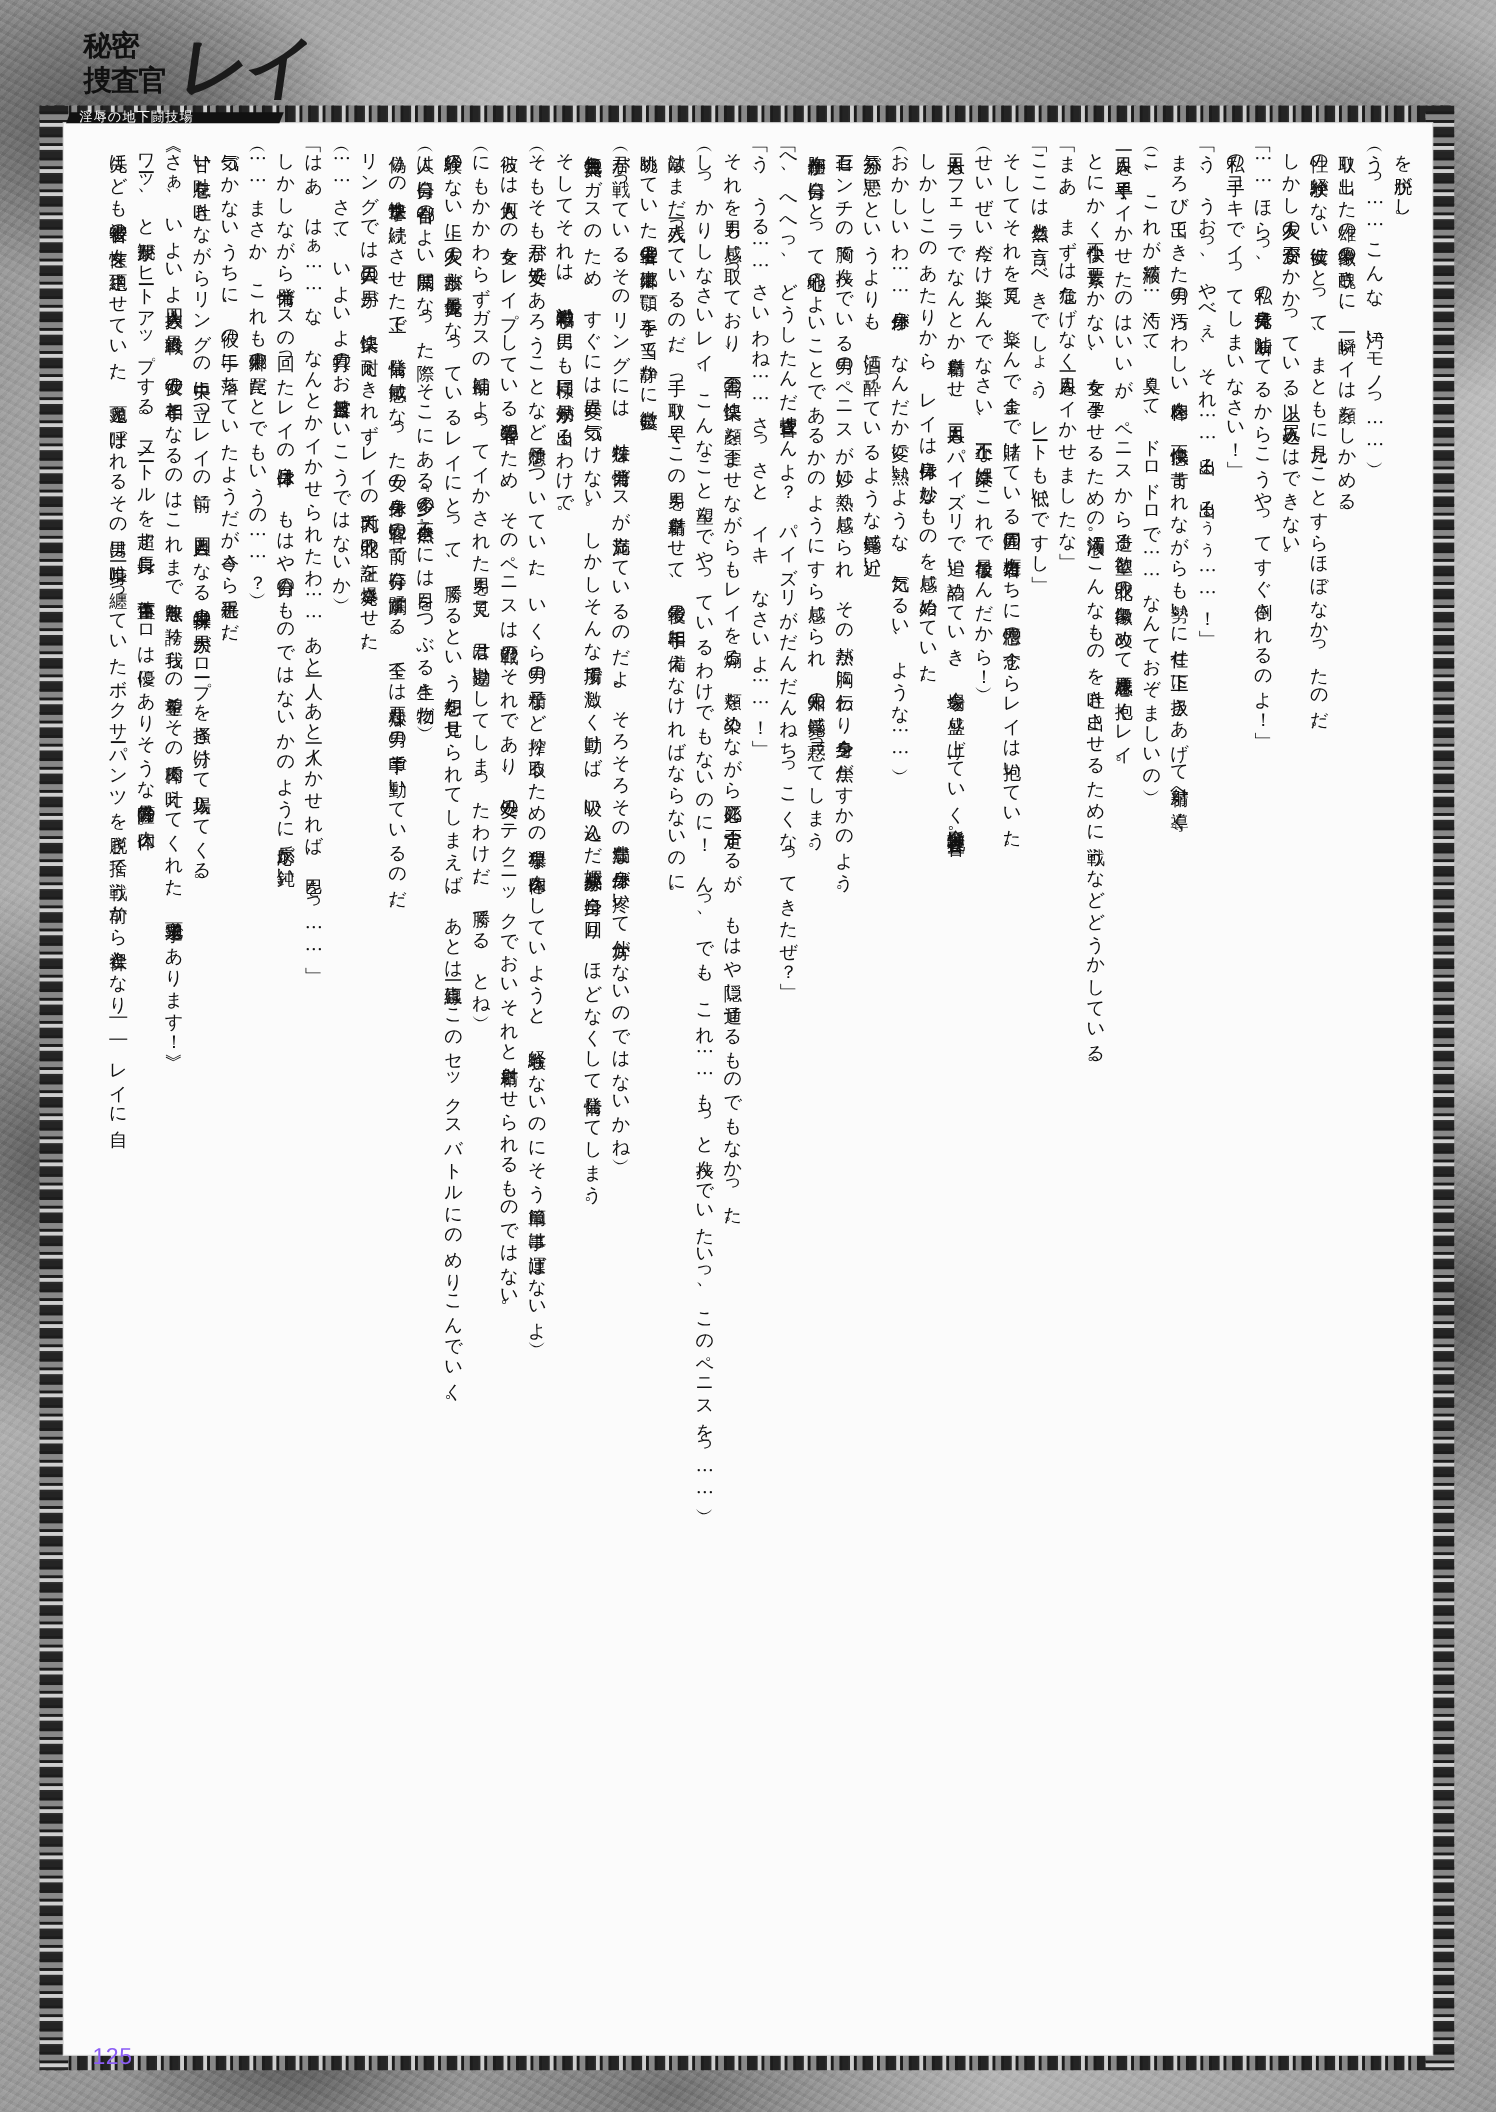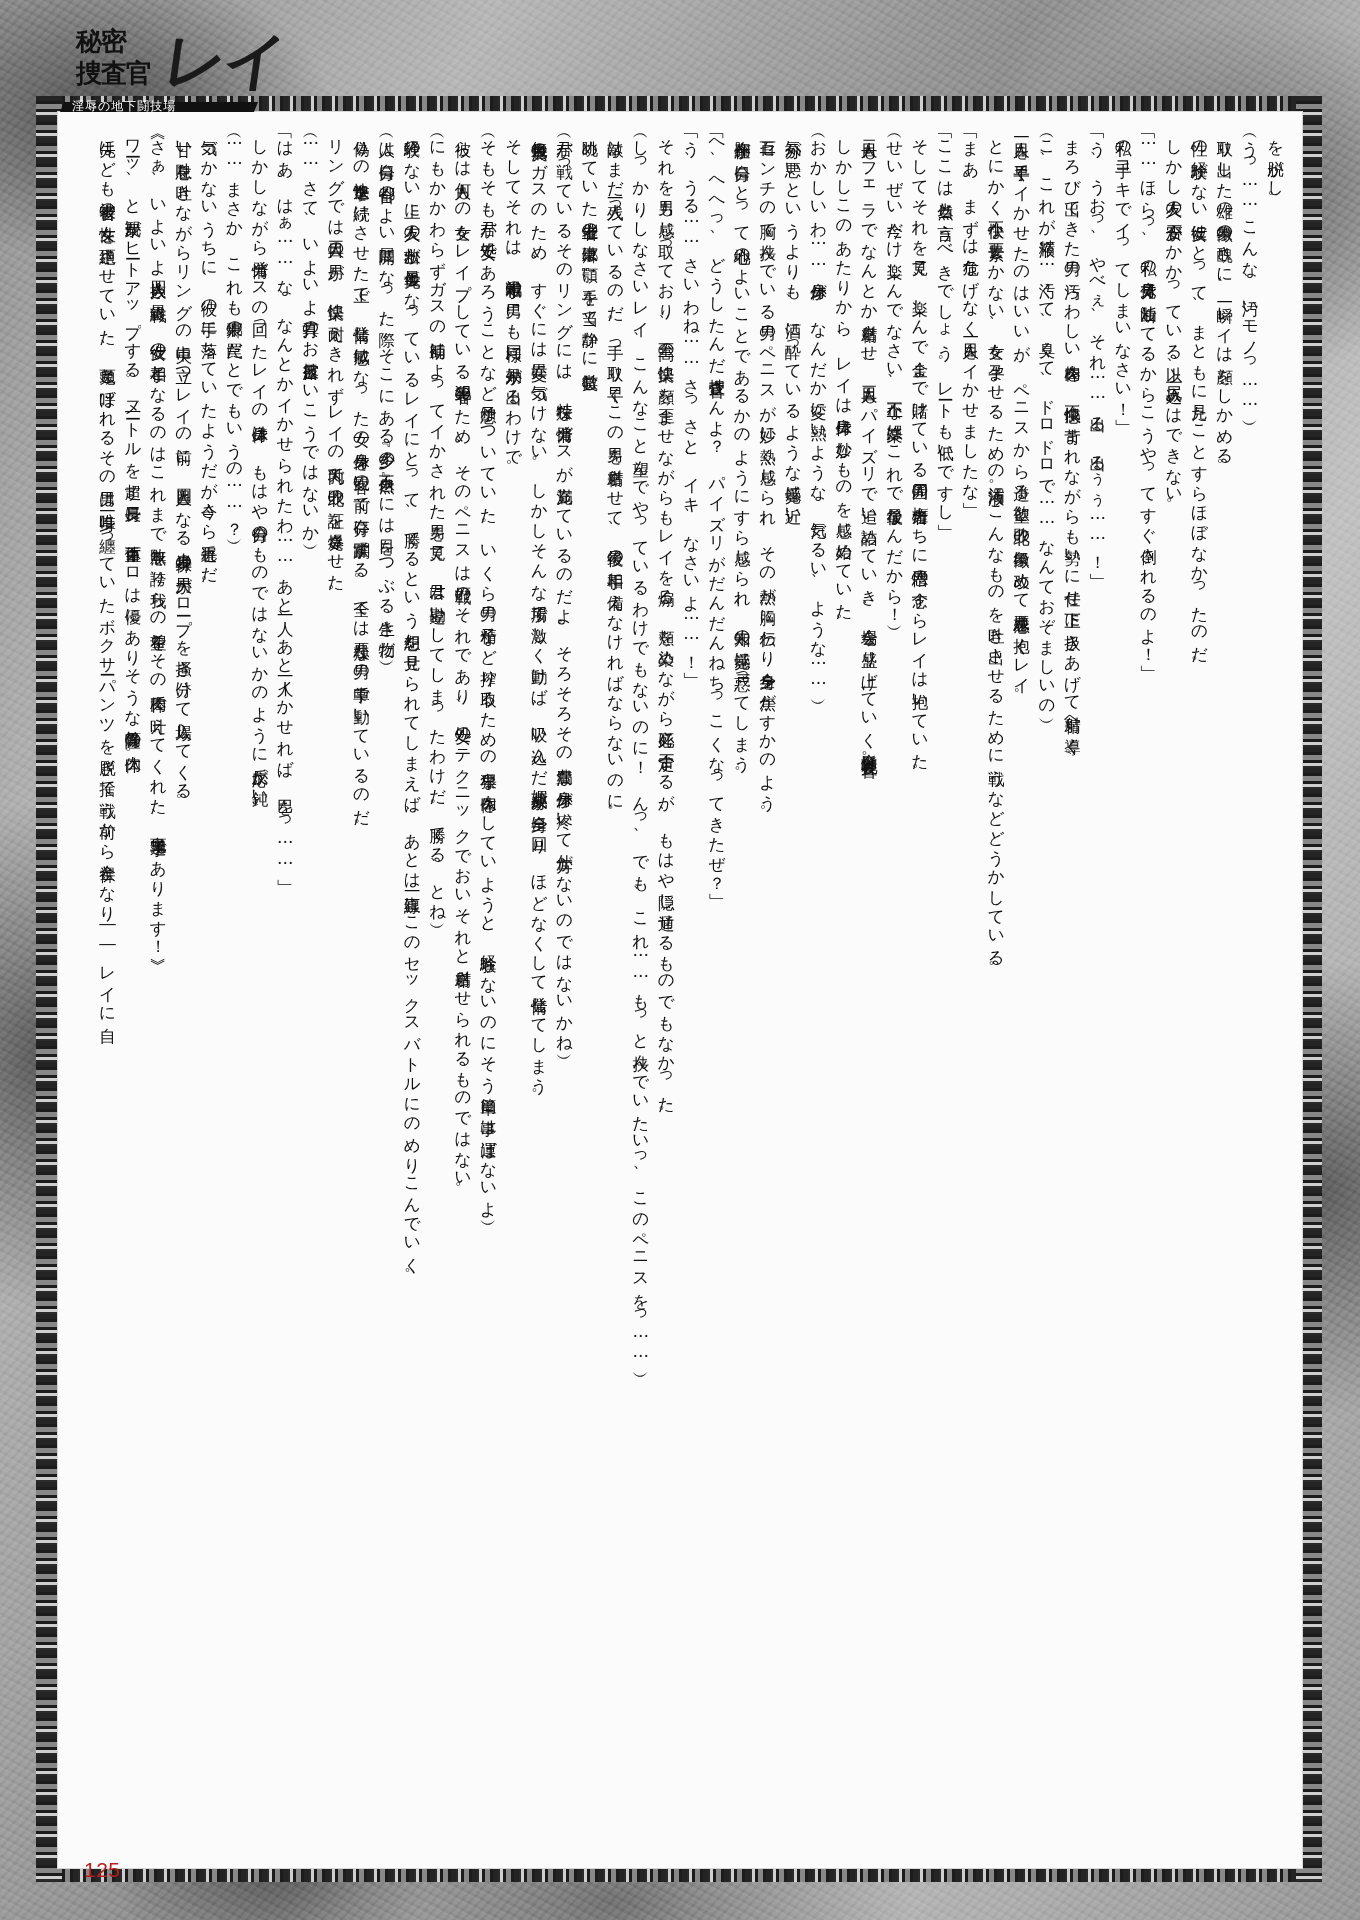--- a/index.html
+++ b/index.html
@@ -142,21 +142,21 @@
     overflow: hidden;
   }
 
   
   .page-number {
     position: absolute;
     left: 84px;
     bottom: 38px;
     font-family: "Liberation Sans", sans-serif;
     font-size: 21px;
-    color: #b91c1c;
+    color: #8b5cf6;
     letter-spacing: .5px;
   }
 </style>
 </head>
 <body>
 
 <div class="page-bg"></div>
 
 <div class="chain-frame">
   <div class="chain h top"></div>

